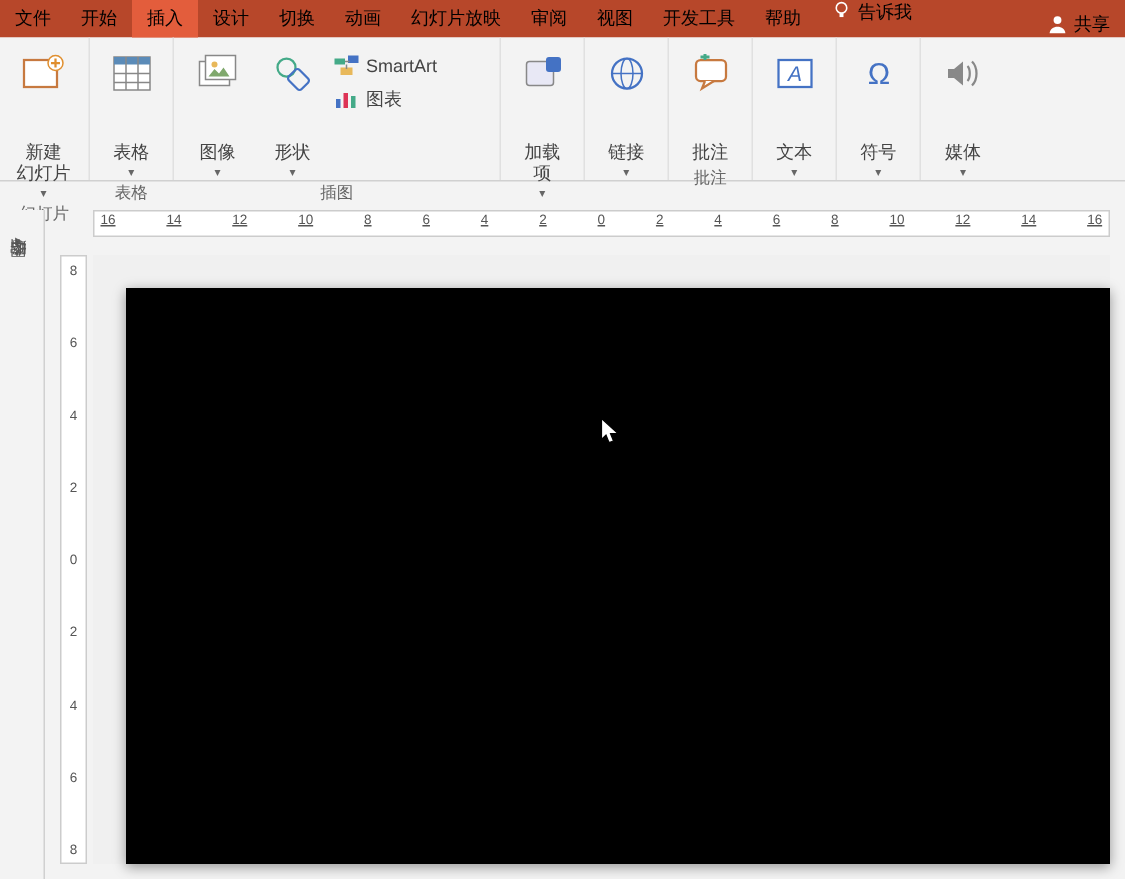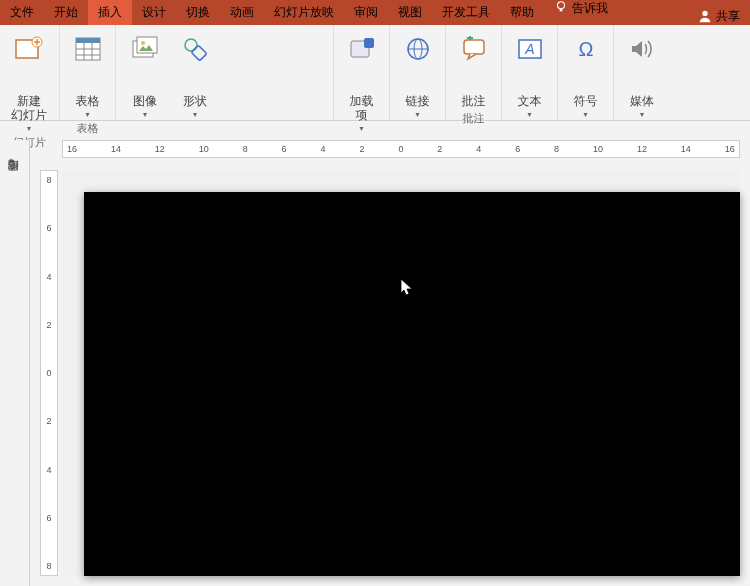--- a/index.html
+++ b/index.html
@@ -23,21 +23,21 @@
 .big-btn .ico { width: 32px; height: 32px; display: flex; align-items: center; justify-content: center; }
 .big-btn .lbl { font-size: 12px; color: #444; text-align: center; line-height: 1.15; margin-top: 28px; }
 .big-btn .chev { font-size: 8px; color: #666; margin-top: -1px; }
 .small-items { display: flex; flex-direction: column; gap: 4px; padding-top: 4px; }
 .small-item { display: flex; align-items: center; gap: 4px; font-size: 12px; color: #444; cursor: pointer; }
 .small-item .sico { width: 18px; height: 18px; display: flex; align-items: center; justify-content: center; }
 
 
 .hruler { position: absolute; left: 62px; right: 10px; top: 140px; height: 18px; background: #fff; border: 1px solid #ccc; font-size: 9px; color: #555; overflow: hidden; }
 .vruler { position: absolute; left: 40px; top: 170px; bottom: 10px; width: 18px; background: #fff; border: 1px solid #ccc; font-size: 9px; color: #555; overflow: hidden; }
-.hruler-inner { position: absolute; left: 0; top: 0; right: 0; bottom: 0; display: flex; justify-content: space-between; align-items: center; padding: 0 4px; }
+.hruler-inner { position: absolute; left: 0; top: 0; right: 0; bottom: 0; display: flex; justify-content: space-between; padding: 0 4px; text-decoration: underline; }
 .hruler-inner span { font-size: 9px; }
 .vruler-inner { position: absolute; left: 0; top: 0; right: 0; bottom: 0; display: flex; flex-direction: column; justify-content: space-between; align-items: center; padding: 4px 0; }
 .tick { display: inline-block; }
 
 
 .collapse-bar { position: absolute; left: 0; top: 140px; bottom: 0; width: 30px; background: #f3f3f3; border-right: 1px solid #d0d0d0; }
 .collapse-arrow { position: absolute; top: 14px; left: 10px; font-size: 11px; color: #666; cursor: pointer; }
 .collapse-label { position: absolute; top: 40px; left: 6px; writing-mode: vertical-rl; font-size: 11px; color: #555; transform: rotate(180deg); }
 
 
@@ -142,21 +142,45 @@
       <div class="big-btn">
         <span class="ico">
           <svg width="30" height="26" viewBox="0 0 30 26">
               <circle cx="11" cy="9" r="6" fill="none" stroke="#4a8" stroke-width="1.5"></circle>
               <rect x="13" y="12" width="12" height="10" rx="2" fill="none" stroke="#4472c4" stroke-width="1.5" transform="rotate(45 19 17)"></rect>
             </svg>
         </span>
         <span class="lbl">形状</span>
         <span class="chev">▾</span>
       </div>
-    </div>
+      <div class="small-items">
+        <div class="small-item">
+          <span class="sico">
+            <svg width="18" height="16" viewBox="0 0 18 16">
+                <rect x="1" y="3" width="7" height="4" fill="#4a8"></rect>
+                <rect x="10" y="1" width="7" height="5" fill="#4472c4"></rect>
+                <rect x="5" y="9" width="8" height="5" fill="#e8b85a"></rect>
+                <path d="M8 5l3 0M9 7l0 3" stroke="#888"></path>
+              </svg>
+          </span>
+          <span>SmartArt</span>
+        </div>
+        <div class="small-item">
+          <span class="sico">
+            <svg width="18" height="16" viewBox="0 0 18 16">
+                <rect x="2" y="8" width="3" height="6" fill="#4472c4"></rect>
+                <rect x="7" y="4" width="3" height="10" fill="#d35"></rect>
+                <rect x="12" y="6" width="3" height="8" fill="#4a8"></rect>
+              </svg>
+          </span>
+          <span>图表</span>
+        </div>
+      </div>
+    </div>
+    <div class="group-label">插图</div>
   </div>
 
   <div class="group" style="width:56px">
     <div class="group-content">
       <div class="big-btn">
         <span class="ico">
           <svg width="28" height="26" viewBox="0 0 28 26">
               <rect x="3" y="5" width="18" height="16" rx="2" fill="#e8e8f5" stroke="#888"></rect>
               <rect x="16" y="2" width="10" height="10" rx="2" fill="#4472c4"></rect>
             </svg>

